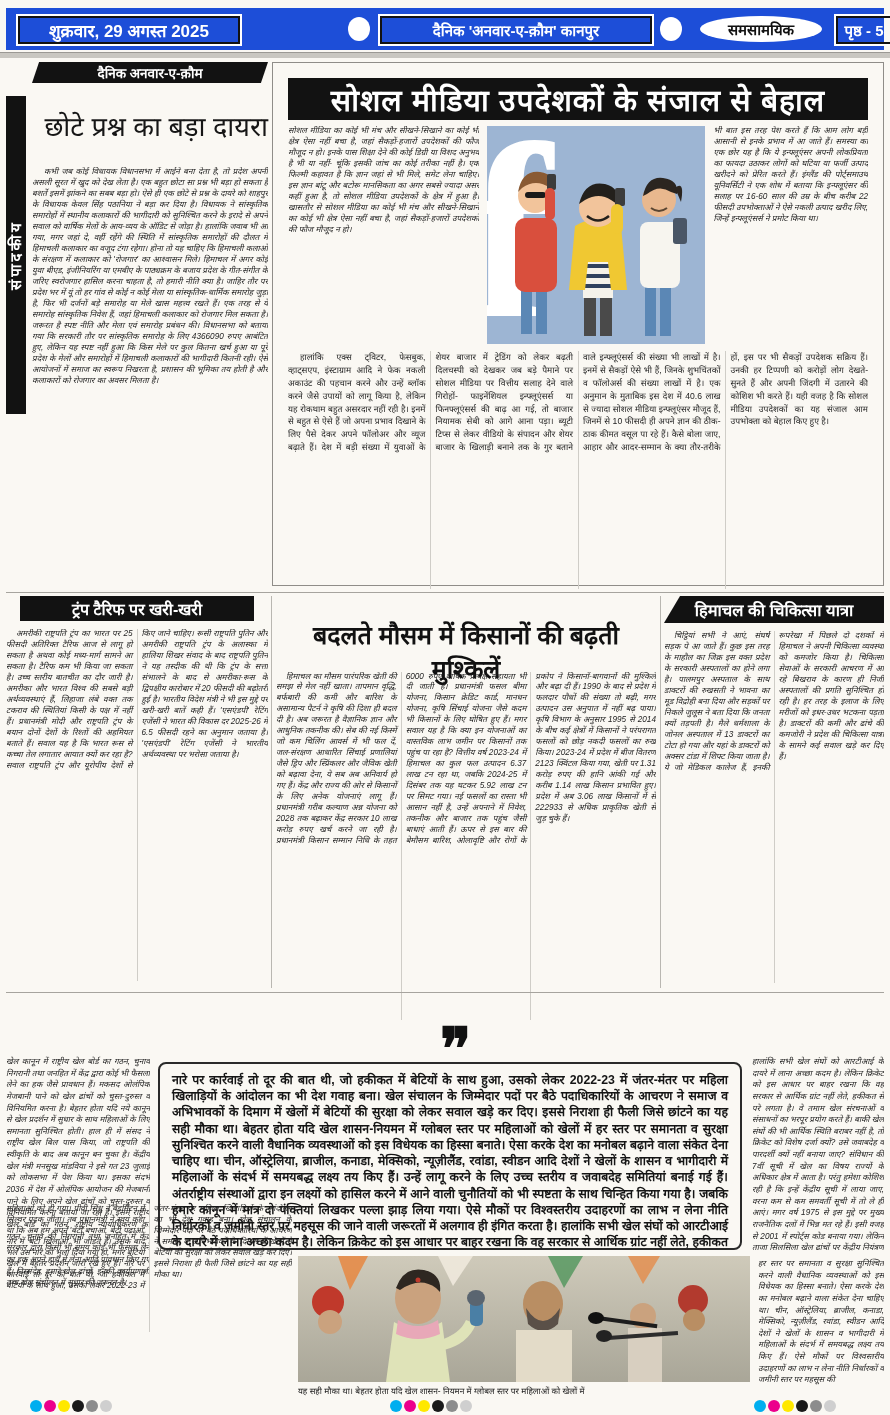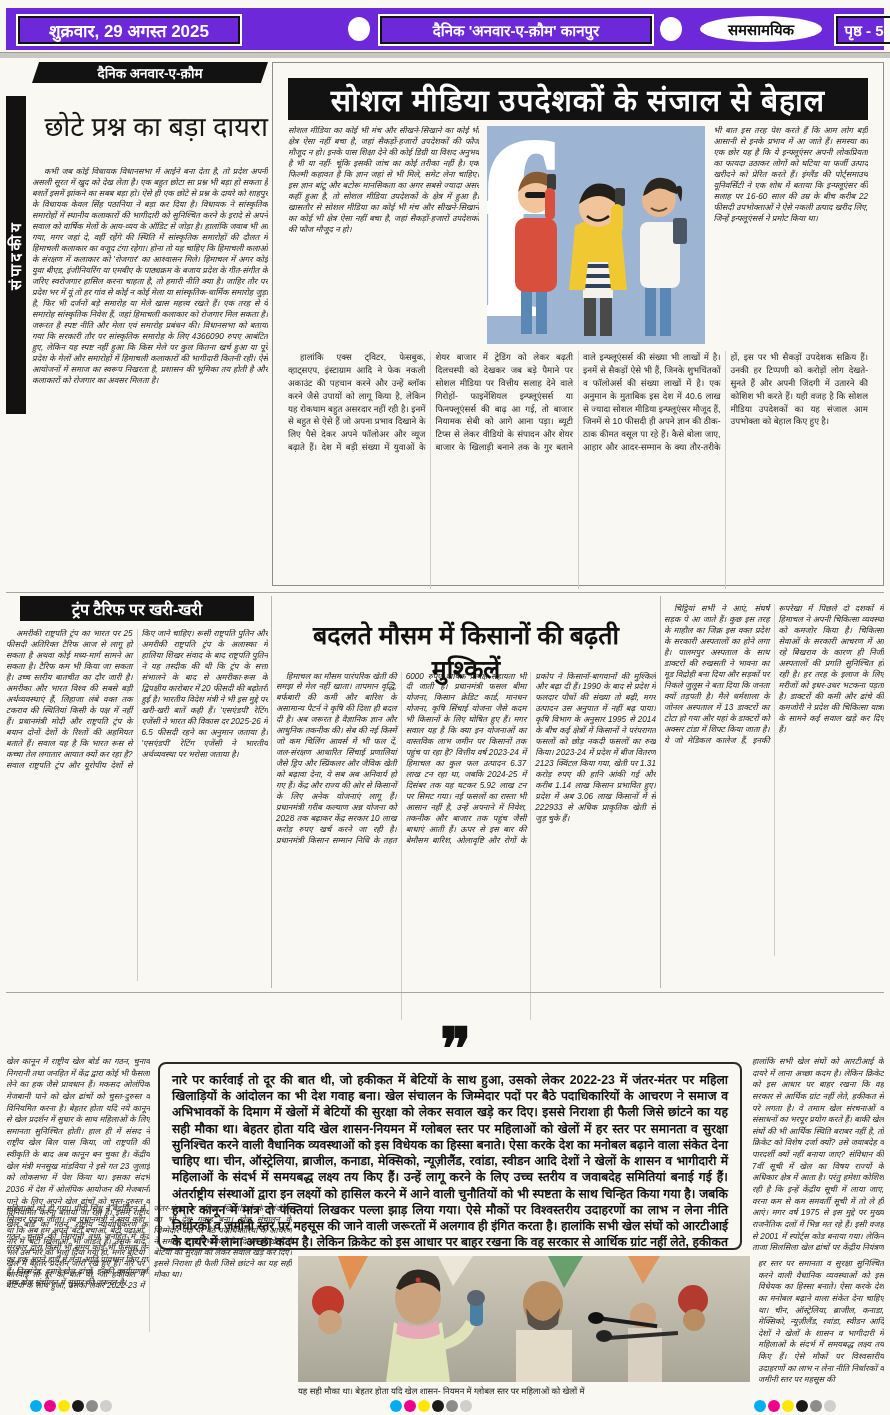--- a/index.html
+++ b/index.html
@@ -1,19 +1,19 @@
 <!DOCTYPE html>
 <html><head>
 <meta charset="utf-8">
 <style>
   html,body{margin:0;padding:0;background:#e8e6e1;}
   .page{position:relative;width:890px;height:1415px;background:#faf8f3;margin:0 auto;
         font-family:"Liberation Sans",sans-serif;overflow:hidden;}
   
-  .masthead{position:absolute;left:6px;top:8px;width:878px;height:42px;background:#6d28d9;}
+  .masthead{position:absolute;left:6px;top:8px;width:878px;height:42px;background:#1d4ed8;}
   .mh-box{position:absolute;top:6px;border:2px solid #fff;box-shadow:0 0 0 2px #121212 inset;
           color:#fff;font-weight:bold;display:flex;align-items:center;justify-content:center;}
   .mh-date{left:10px;width:222px;height:28px;font-size:17px;}
   .mh-title{left:372px;width:272px;height:28px;font-size:15px;}
   .mh-page{left:828px;width:56px;height:28px;font-size:15px;}
   .oval{position:absolute;top:9px;width:22px;height:24px;background:#fff;border-radius:50%;}
   .oval1{left:342px;} .oval2{left:654px;}
   .badge{position:absolute;left:694px;top:8px;width:122px;height:26px;background:#fff;color:#111;
          border-radius:50%;font-weight:bold;font-size:15px;display:flex;align-items:center;justify-content:center;}
   .gray-band{position:absolute;left:0;top:52px;width:890px;height:5px;background:#c9c7c1;border-top:1px solid #9b9994;}
@@ -144,20 +144,21 @@
   </section>
   <div class="vrule" style="left:271px;top:596px;height:392px"></div>
 
   <section class="farmers">
     <h2 class="farm-head">बदलते मौसम में किसानों की बढ़ती मुश्किलें</h2>
     <div class="farm-body small">हिमाचल का मौसम पारंपरिक खेती की समझ से मेल नहीं खाता। तापमान वृद्धि, बर्फबारी की कमी और बारिश के असामान्य पैटर्न ने कृषि की दिशा ही बदल दी है। अब जरूरत है वैज्ञानिक ज्ञान और आधुनिक तकनीक की। सेब की नई किस्में जो कम चिलिंग आवर्स में भी फल दें, जल-संरक्षण आधारित सिंचाई प्रणालियां जैसे ड्रिप और स्प्रिंकलर और जैविक खेती को बढ़ावा देना, ये सब अब अनिवार्य हो गए हैं। केंद्र और राज्य की ओर से किसानों के लिए अनेक योजनाएं लागू हैं। प्रधानमंत्री गरीब कल्याण अन्न योजना को 2028 तक बढ़ाकर केंद्र सरकार 10 लाख करोड़ रुपए खर्च करने जा रही है। प्रधानमंत्री किसान सम्मान निधि के तहत 6000 रुपए वार्षिक प्रत्यक्ष सहायता भी दी जाती है। प्रधानमंत्री फसल बीमा योजना, किसान क्रेडिट कार्ड, मानधन योजना, कृषि सिंचाई योजना जैसे कदम भी किसानों के लिए घोषित हुए हैं। मगर सवाल यह है कि क्या इन योजनाओं का वास्तविक लाभ जमीन पर किसानों तक पहुंच पा रहा है? वित्तीय वर्ष 2023-24 में हिमाचल का कुल फल उत्पादन 6.37 लाख टन रहा था, जबकि 2024-25 में दिसंबर तक यह घटकर 5.92 लाख टन पर सिमट गया। नई फसलों का रास्ता भी आसान नहीं है, उन्हें अपनाने में निवेश, तकनीक और बाजार तक पहुंच जैसी बाधाएं आती हैं। ऊपर से इस बार की बेमौसम बारिश, ओलावृष्टि और रोगों के प्रकोप ने किसानों-बागवानों की मुश्किलें और बढ़ा दी हैं। 1990 के बाद से प्रदेश में फलदार पौधों की संख्या तो बढ़ी, मगर उत्पादन उस अनुपात में नहीं बढ़ पाया। कृषि विभाग के अनुसार 1995 से 2014 के बीच कई क्षेत्रों में किसानों ने परंपरागत फसलों को छोड़ नकदी फसलों का रुख किया। 2023-24 में प्रदेश में बीज वितरण 2123 क्विंटल किया गया, खेती पर 1.31 करोड़ रुपए की हानि आंकी गई और करीब 1.14 लाख किसान प्रभावित हुए। प्रदेश में अब 3.06 लाख किसानों में से 222933 से अधिक प्राकृतिक खेती से जुड़ चुके हैं।</div>
   </section>
   <div class="vrule" style="left:660px;top:596px;height:392px"></div>
 
   <section class="himachal">
+    <div class="him-bar bar">हिमाचल की चिकित्सा यात्रा</div>
     <div class="him-body small">चिट्ठियां सभी ने आएं, संघर्ष सड़क पे आ जाते हैं। कुछ इस तरह के माहौल का जिक्र इस वक्त प्रदेश के सरकारी अस्पतालों का होने लगा है। पालमपुर अस्पताल के साथ डाक्टरों की रुखसती ने भावना का मूड विद्रोही बना दिया और सड़कों पर निकले जुलूस ने बता दिया कि जनता क्यों तड़पती है। मैले धर्मशाला के जोनल अस्पताल में 13 डाक्टरों का टोटा हो गया और यहां के डाक्टरों को अक्सर टांडा में शिफ्ट किया जाता है। ये जो मेडिकल कालेज हैं, इनकी रूपरेखा में पिछले दो दशकों में हिमाचल ने अपनी चिकित्सा व्यवस्था को कमजोर किया है। चिकित्सा सेवाओं के सरकारी आचरण में आ रहे बिखराव के कारण ही निजी अस्पतालों की प्रगति सुनिश्चित हो रही है। हर तरह के इलाज के लिए मरीजों को इधर-उधर भटकना पड़ता है। डाक्टरों की कमी और ढांचे की कमजोरी ने प्रदेश की चिकित्सा यात्रा के सामने कई सवाल खड़े कर दिए हैं।</div>
   </section>
 
   <div class="hrule" style="top:992px"></div>
 
   <div class="sp-quote-mark">❞</div>
   <div class="sp-col1 small">खेल कानून में राष्ट्रीय खेल बोर्ड का गठन, चुनाव निगरानी तथा जनहित में केंद्र द्वारा कोई भी फैसला लेने का हक जैसे प्रावधान हैं। मकसद ओलंपिक मेजबानी पाने को खेल ढांचों को चुस्त-दुरुस्त व विनियमित करना है। बेहतर होता यदि नये कानून से खेल प्रदर्शन में सुधार के साथ महिलाओं के लिए समानता सुनिश्चित होती। हाल ही में संसद ने राष्ट्रीय खेल बिल पास किया, जो राष्ट्रपति की स्वीकृति के बाद अब कानून बन चुका है। केंद्रीय खेल मंत्री मनसुख मांडविया ने इसे गत 23 जुलाई को लोकसभा में पेश किया था। इसका संदर्भ 2036 में देश में ओलंपिक आयोजन की मेजबानी पाने के लिए अपने खेल ढांचों को चुस्त-दुरुस्त व विनियमित करना बताया जा रहा है। इसमें राष्ट्रीय खेल बोर्ड का गठन, राष्ट्रीय न्यायाधिकरण का गठन, चुनाव की निगरानी तथा जनहित में केंद्र सरकार द्वारा किसी भी समय कोई भी फैसला लेने का हक अपने हाथ में लेना आदि प्रावधान किए गए हैं। निस्संदेह, हमारे खेल ढांचों, इनकी कार्यप्रणाली तथा खेल संचालन में सुधार की जरूरत है।</div>
   <div class="sp-quote-box">नारे पर कार्रवाई तो दूर की बात थी, जो हकीकत में बेटियों के साथ हुआ, उसको लेकर 2022-23 में जंतर-मंतर पर महिला खिलाड़ियों के आंदोलन का भी देश गवाह बना। खेल संचालन के जिम्मेदार पदों पर बैठे पदाधिकारियों के आचरण ने समाज व अभिभावकों के दिमाग में खेलों में बेटियों की सुरक्षा को लेकर सवाल खड़े कर दिए। इससे निराशा ही फैली जिसे छांटने का यह सही मौका था। बेहतर होता यदि खेल शासन-नियमन में ग्लोबल स्तर पर महिलाओं को खेलों में हर स्तर पर समानता व सुरक्षा सुनिश्चित करने वाली वैधानिक व्यवस्थाओं को इस विधेयक का हिस्सा बनाते। ऐसा करके देश का मनोबल बढ़ाने वाला संकेत देना चाहिए था। चीन, ऑस्ट्रेलिया, ब्राजील, कनाडा, मेक्सिको, न्यूज़ीलैंड, रवांडा, स्वीडन आदि देशों ने खेलों के शासन व भागीदारी में महिलाओं के संदर्भ में समयबद्ध लक्ष्य तय किए हैं। उन्हें लागू करने के लिए उच्च स्तरीय व जवाबदेह समितियां बनाई गई हैं। अंतर्राष्ट्रीय संस्थाओं द्वारा इन लक्ष्यों को हासिल करने में आने वाली चुनौतियों को भी स्पष्टता के साथ चिन्हित किया गया है। जबकि हमारे कानून में मात्र दो पंक्तियां लिखकर पल्ला झाड़ लिया गया। ऐसे मौकों पर विश्वस्तरीय उदाहरणों का लाभ न लेना नीति निर्धारकों व ज़मीनी स्तर पर महसूस की जाने वाली जरूरतों में अलगाव ही इंगित करता है। हालांकि सभी खेल संघों को आरटीआई के दायरे में लाना अच्छा कदम है। लेकिन क्रिकेट को इस आधार पर बाहर रखना कि वह सरकार से आर्थिक ग्रांट नहीं लेते, हकीकत से परे लगता है। वे तमाम खेल संस्थानों व संसाधनों का भरपूर प्रयोग करते हैं। बाकी खेल संघों की भी आर्थिक स्थिति बराबर नहीं है, तो क्रिकेट को विशेष दर्जा क्यों?</div>
   <div class="sp-colR-top small">हालांकि सभी खेल संघों को आरटीआई के दायरे में लाना अच्छा कदम है। लेकिन क्रिकेट को इस आधार पर बाहर रखना कि वह सरकार से आर्थिक ग्रांट नहीं लेते, हकीकत से परे लगता है। वे तमाम खेल संरचनाओं व संसाधनों का भरपूर प्रयोग करते हैं। बाकी खेल संघों की भी आर्थिक स्थिति बराबर नहीं है, तो क्रिकेट को विशेष दर्जा क्यों? उसे जवाबदेह व पारदर्शी क्यों नहीं बनाया जाए? संविधान की 7वीं सूची में खेल का विषय राज्यों के अधिकार क्षेत्र में आता है। परंतु हमेशा कोशिश रही है कि इन्हें केंद्रीय सूची में लाया जाए, वरना कम से कम समवर्ती सूची में तो ले ही आएं। मगर वर्ष 1975 से इस मुद्दे पर मुख्य राजनैतिक दलों में भिन्न मत रहे हैं। इसी वजह से 2001 में स्पोर्ट्स कोड बनाया गया। लेकिन ताजा सिलसिला खेल ढांचों पर केंद्रीय नियंत्रण सुनिश्चित करना इंगित करता है। बेहद शक्तिशाली राष्ट्रीय खेल बोर्ड</div>
 

